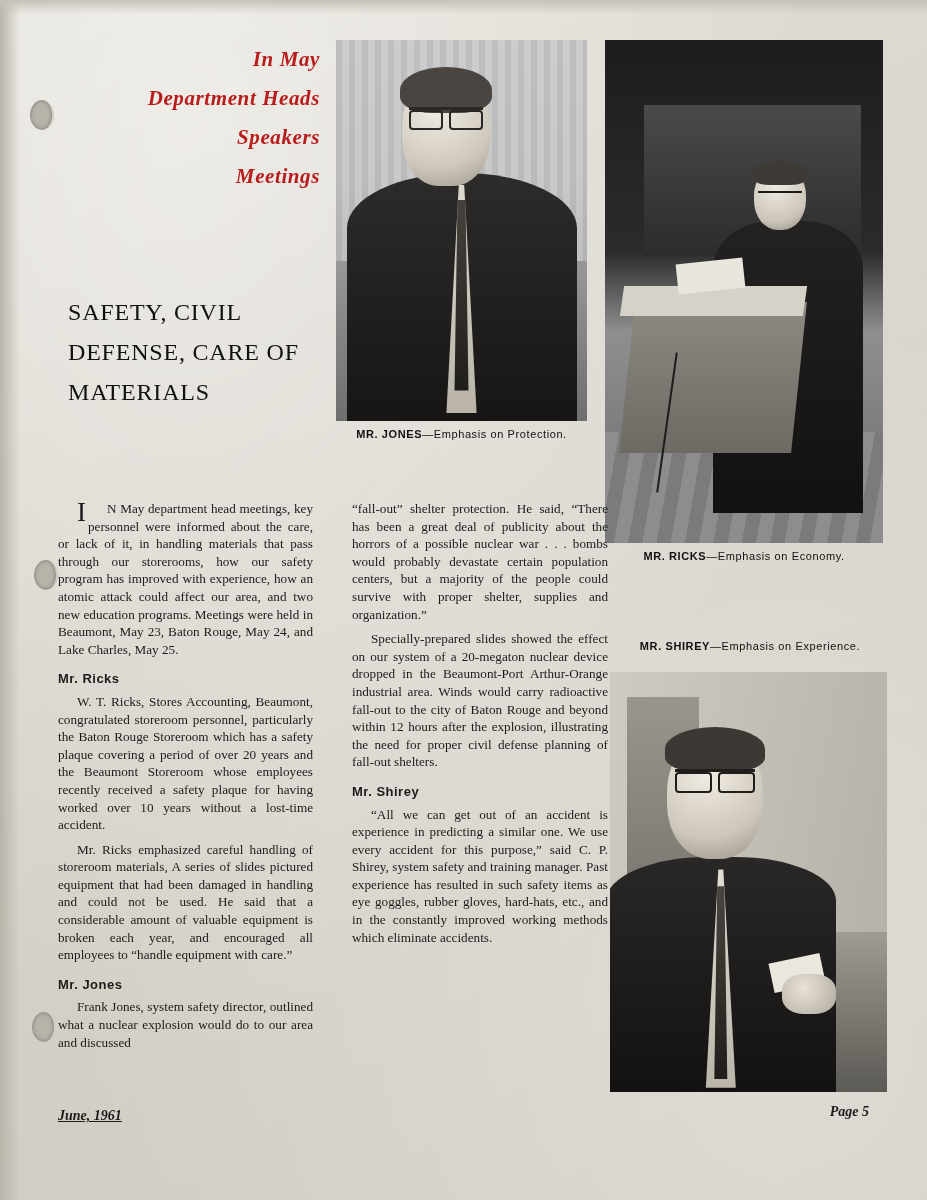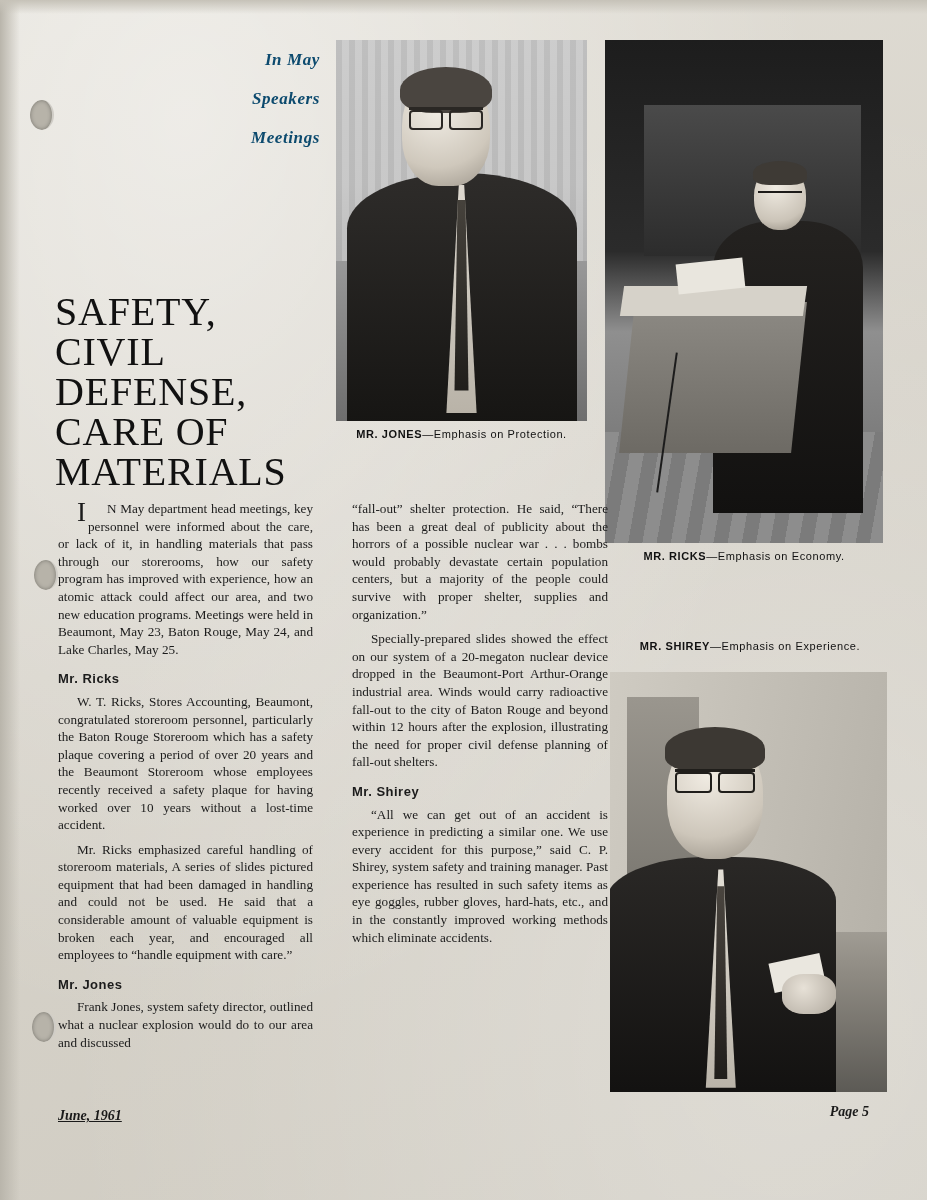--- a/index.html
+++ b/index.html
@@ -51,34 +51,34 @@
   
   .kicker {
     position: absolute;
     left: 120px;
     top: 40px;
     width: 200px;
     text-align: right;
     font-family: "Liberation Serif", serif;
     font-style: italic;
     font-weight: bold;
-    font-size: 17px;
+    font-size: 21px;
     line-height: 39px;
     letter-spacing: 0.6px;
-    color: #0c4a6e;
+    color: #b91c1c;
   }
   .kicker div { white-space: nowrap; }
 
   .headline {
     position: absolute;
-    left: 55px;
+    left: 68px;
     top: 292px;
     width: 270px;
     font-family: "Liberation Serif", serif;
-    font-size: 40px;
+    font-size: 24px;
     line-height: 40px;
     letter-spacing: 0.8px;
     color: #111;
   }
 
   
   .photo {
     position: absolute;
     background: #3b3b3b;
     overflow: hidden;
@@ -325,20 +325,21 @@
   <div class="paper"></div>
   <div class="edge-left"></div>
   <div class="edge-top"></div>
 
   <div class="hole h1"></div>
   <div class="hole h2"></div>
   <div class="hole h3"></div>
 
   <div class="kicker">
     <div>In  May</div>
+    <div>Department  Heads</div>
     <div>Speakers</div>
     <div>Meetings</div>
   </div>
 
   <div class="headline">SAFETY, CIVIL DEFENSE, CARE OF MATERIALS</div>
 
   <div class="photo" id="photo-jones">
     <div class="inner">
       <div class="bg"></div>
       <div class="curtain"></div>

